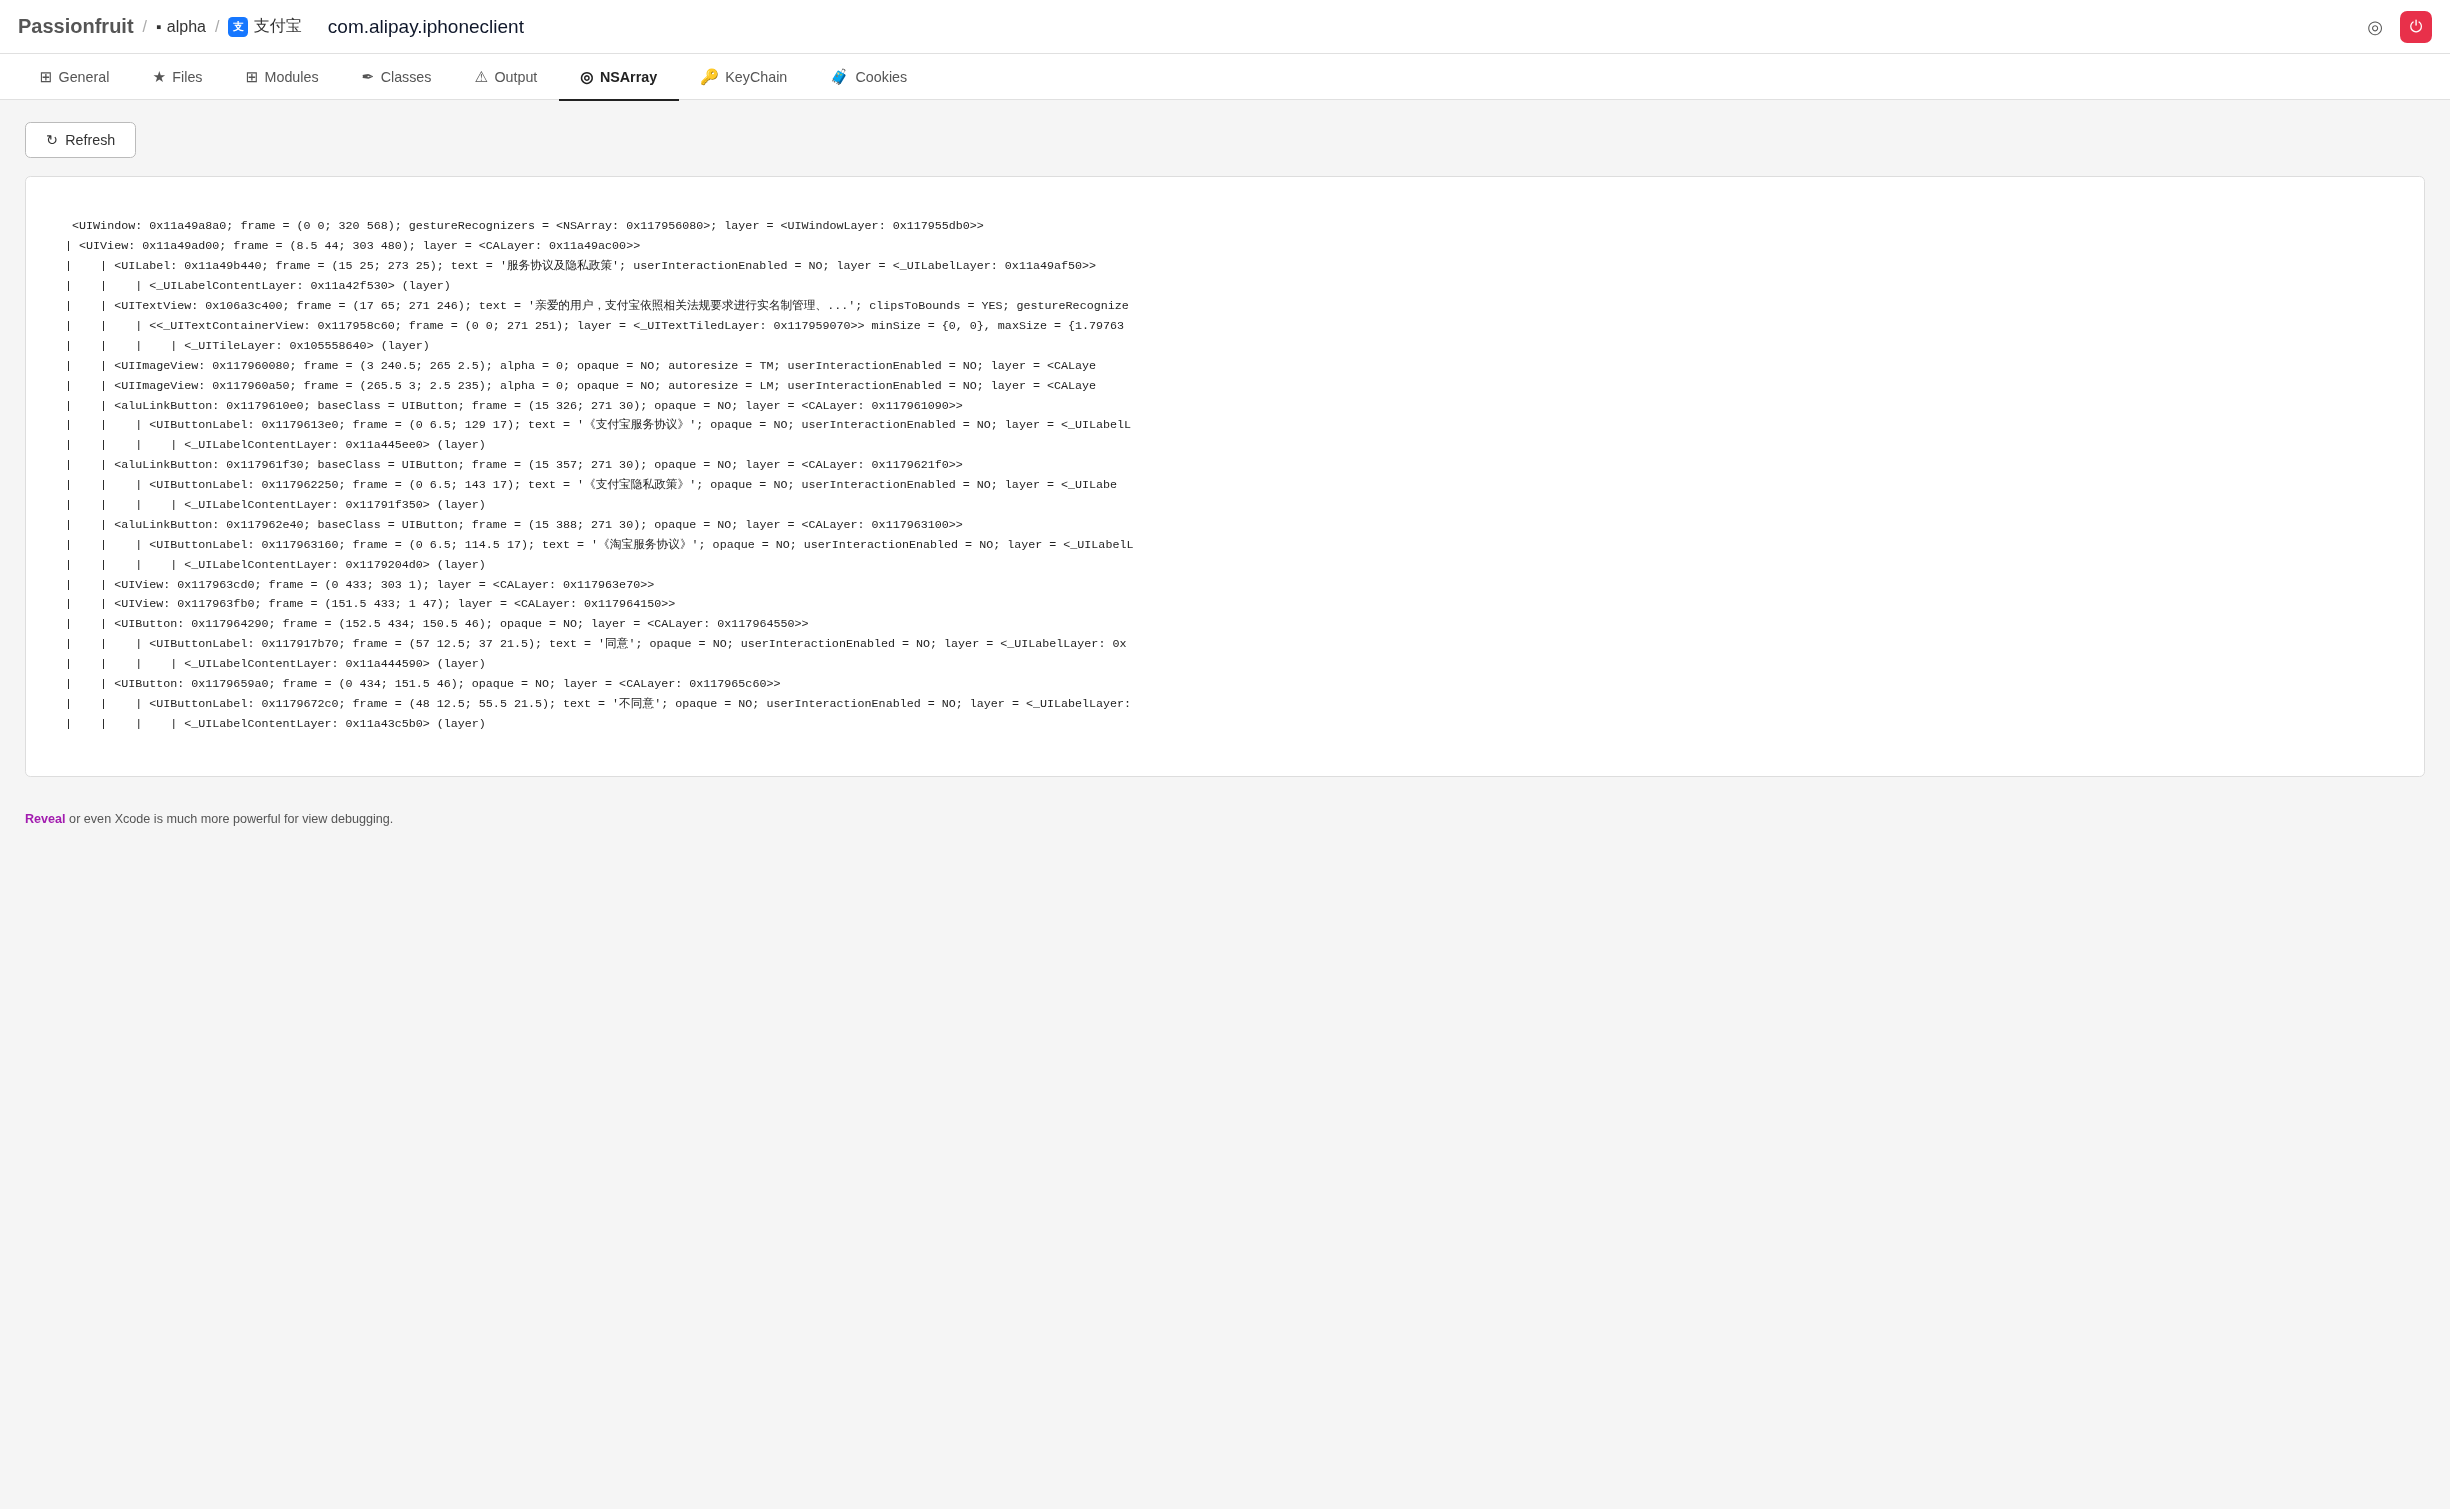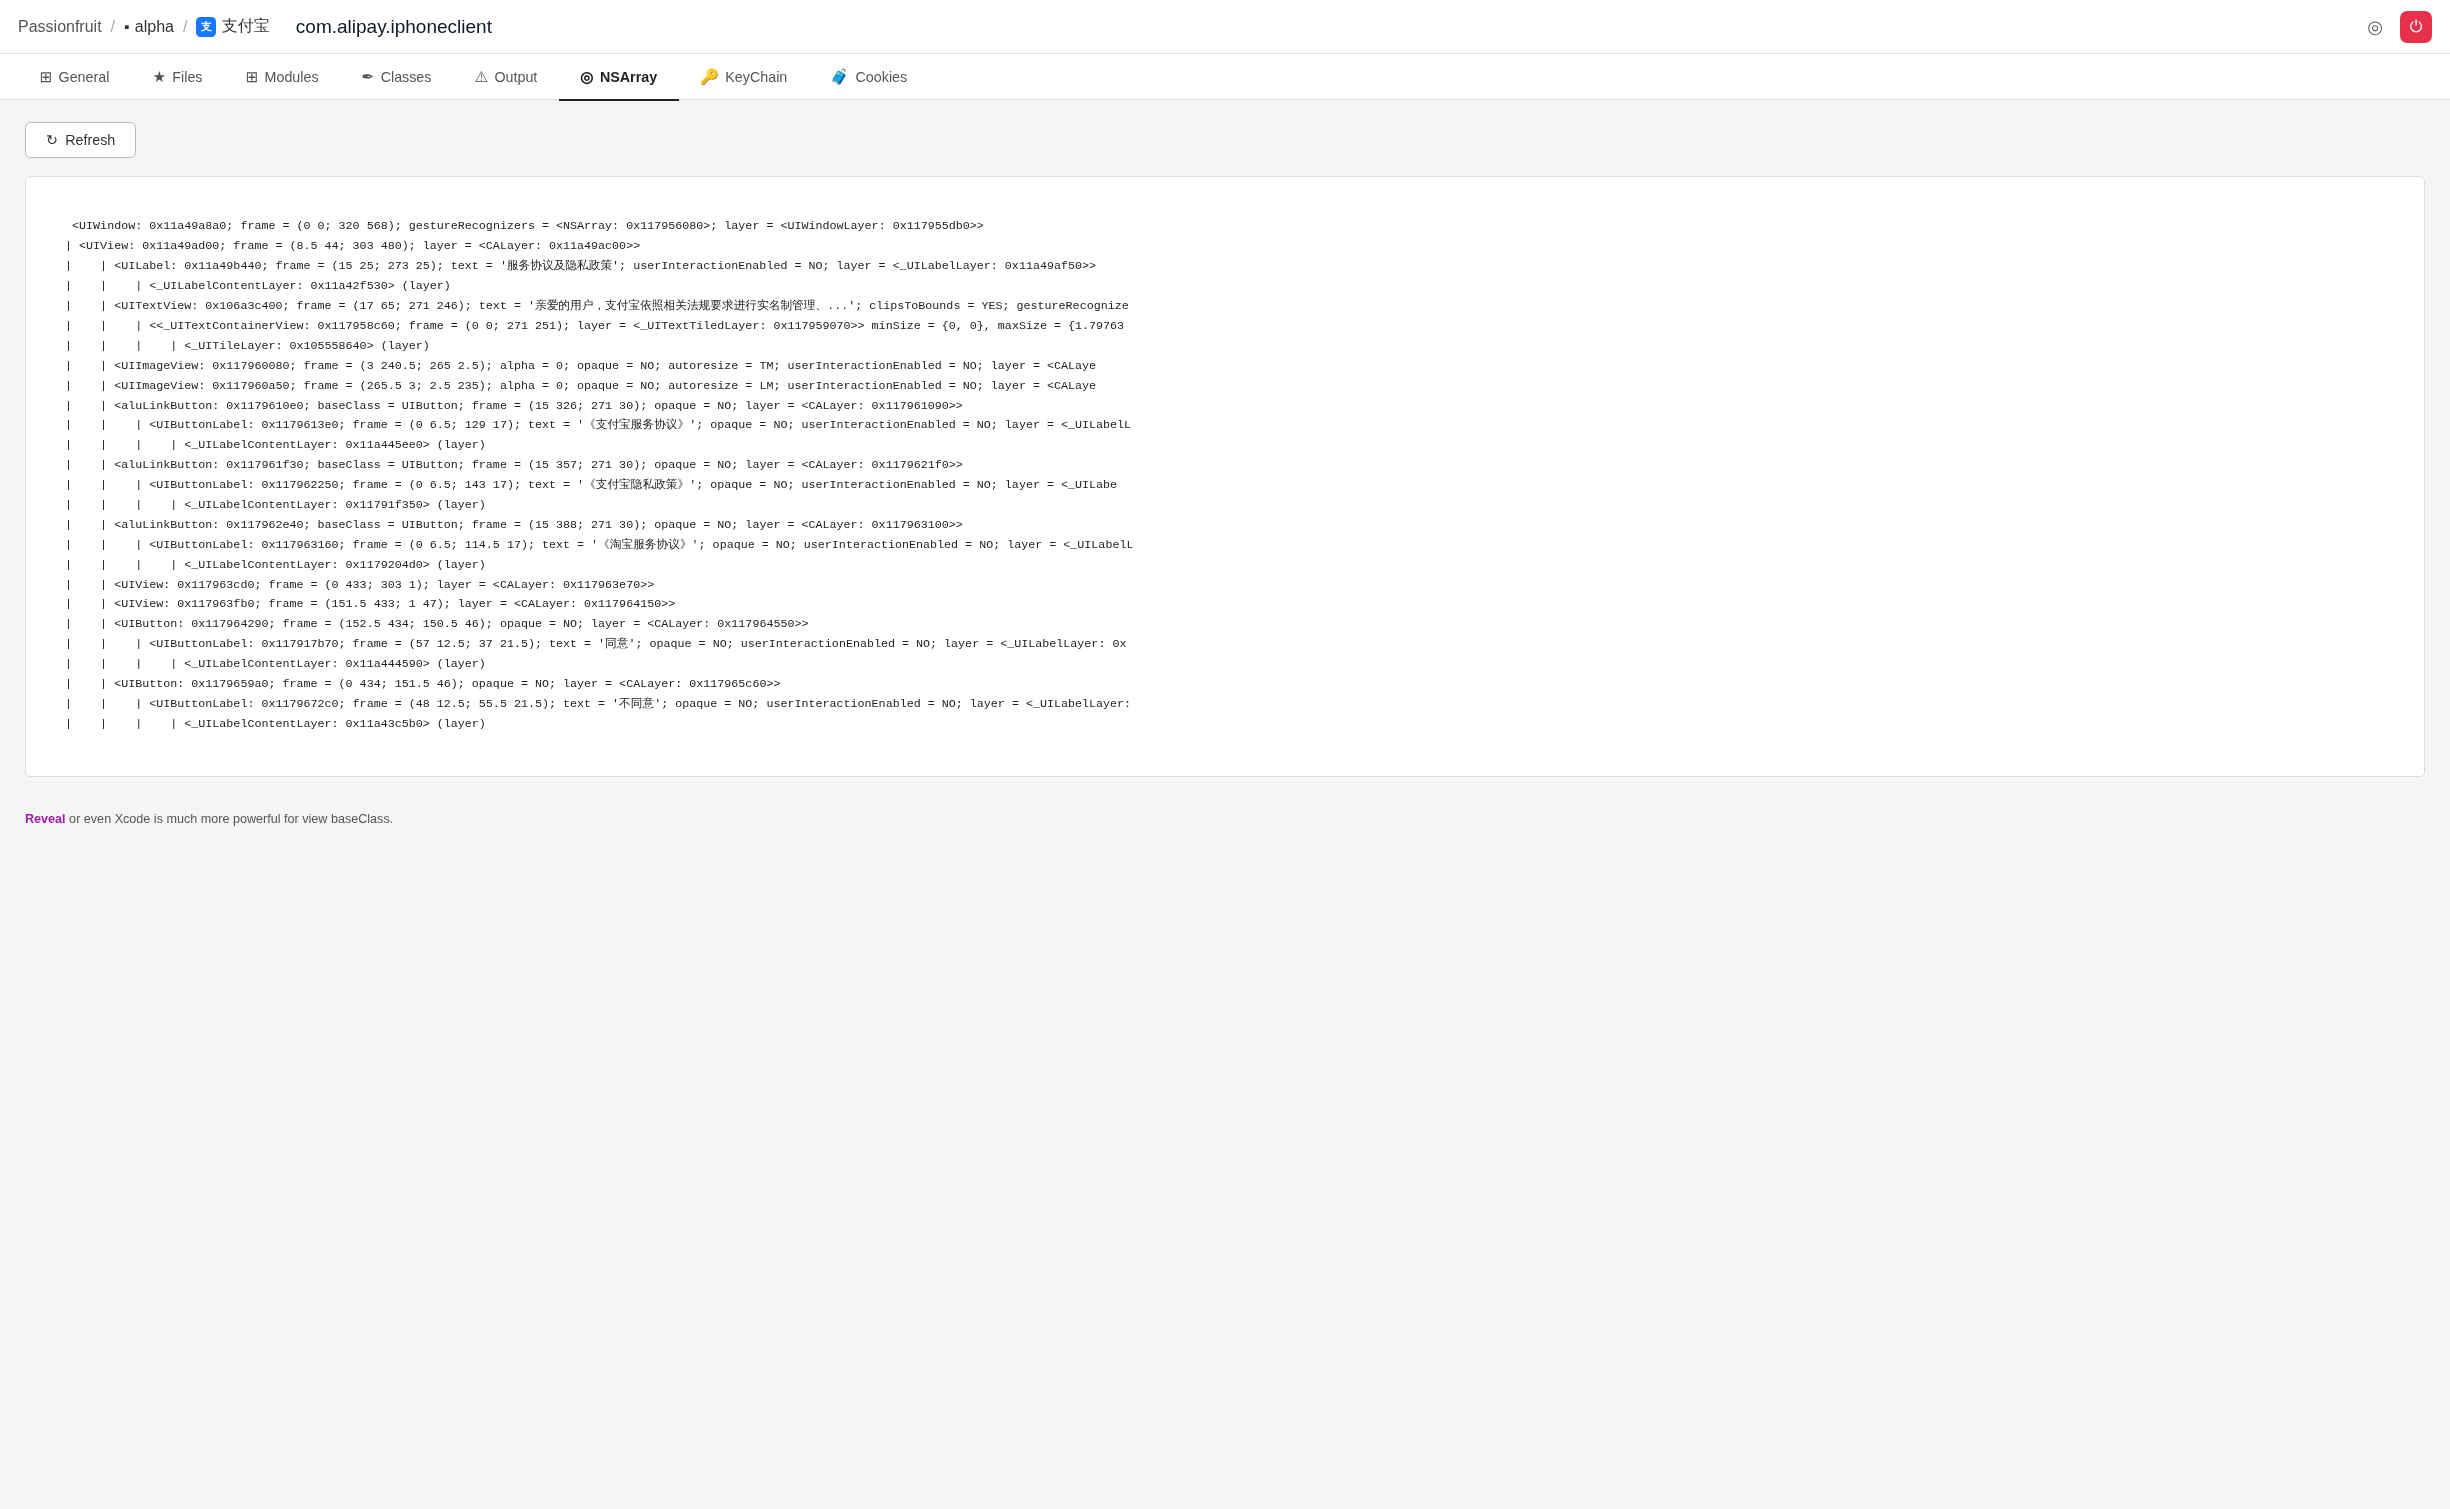--- a/index.html
+++ b/index.html
@@ -13,23 +13,23 @@
     .topbar {
       display: flex;
       align-items: center;
       padding: 0 18px;
       height: 54px;
       background: #fff;
       border-bottom: 0.9px solid #e0e0e0;
       gap: 9px;
     }
     .topbar-app {
-      font-size: 16px;
-      color: #555;
-      font-weight: 400;
+      font-size: 20px;
+      color: #555;
+      font-weight: 700;
     }
     .topbar-sep {
       color: #aaa;
       font-size: 16px;
     }
     .topbar-device {
       display: flex;
       align-items: center;
       gap: 5.4px;
       font-size: 16px;
@@ -257,15 +257,15 @@
    |    | &lt;UIButton: 0x117964290; frame = (152.5 434; 150.5 46); opaque = NO; layer = &lt;CALayer: 0x117964550&gt;&gt;
    |    |    | &lt;UIButtonLabel: 0x117917b70; frame = (57 12.5; 37 21.5); text = '同意'; opaque = NO; userInteractionEnabled = NO; layer = &lt;_UILabelLayer: 0x
    |    |    |    | &lt;_UILabelContentLayer: 0x11a444590&gt; (layer)
    |    | &lt;UIButton: 0x1179659a0; frame = (0 434; 151.5 46); opaque = NO; layer = &lt;CALayer: 0x117965c60&gt;&gt;
    |    |    | &lt;UIButtonLabel: 0x1179672c0; frame = (48 12.5; 55.5 21.5); text = '不同意'; opaque = NO; userInteractionEnabled = NO; layer = &lt;_UILabelLayer:
    |    |    |    | &lt;_UILabelContentLayer: 0x11a43c5b0&gt; (layer)</span>
   </div>
 </div>
 
 <div class="footer">
-  <a href="#">Reveal</a><span> or even Xcode is much more powerful for view baseClass.</span>
+  <a href="#">Reveal</a><span> or even Xcode is much more powerful for view debugging.</span>
 </div>
 
 
 </body></html>

